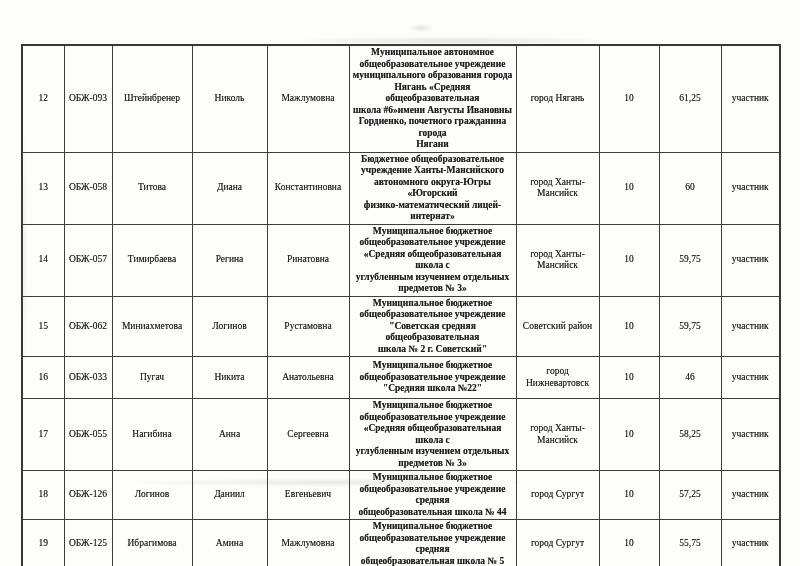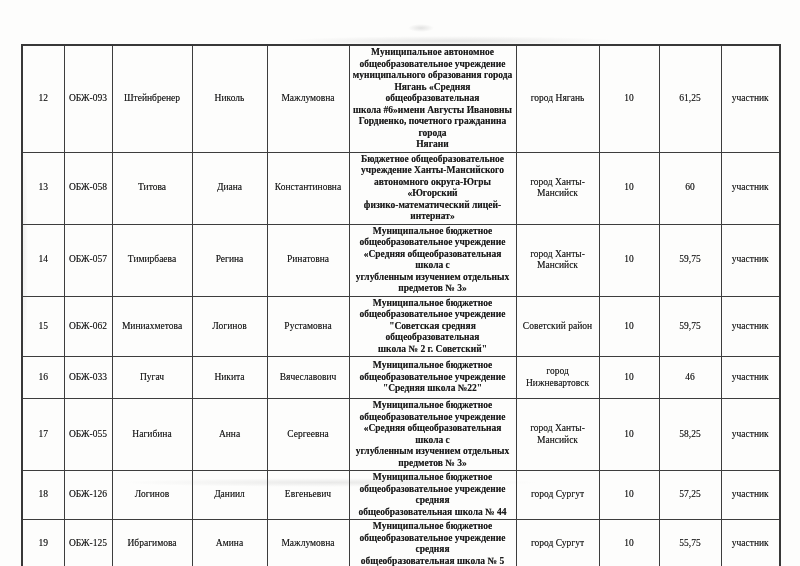--- a/index.html
+++ b/index.html
@@ -133,21 +133,21 @@
       <td>10</td>
       <td>59,75</td>
       <td>участник</td>
     </tr>
 
     <tr>
       <td>16</td>
       <td>ОБЖ-033</td>
       <td>Пугач</td>
       <td>Никита</td>
-      <td>Вячеславович</td>
+      <td>Анатольевна</td>
       <td class="school">Муниципальное бюджетное
 общеобразовательное учреждение
 "Средняя школа №22"</td>
       <td class="city">город
 Нижневартовск</td>
       <td>10</td>
       <td>46</td>
       <td>участник</td>
     </tr>
 

